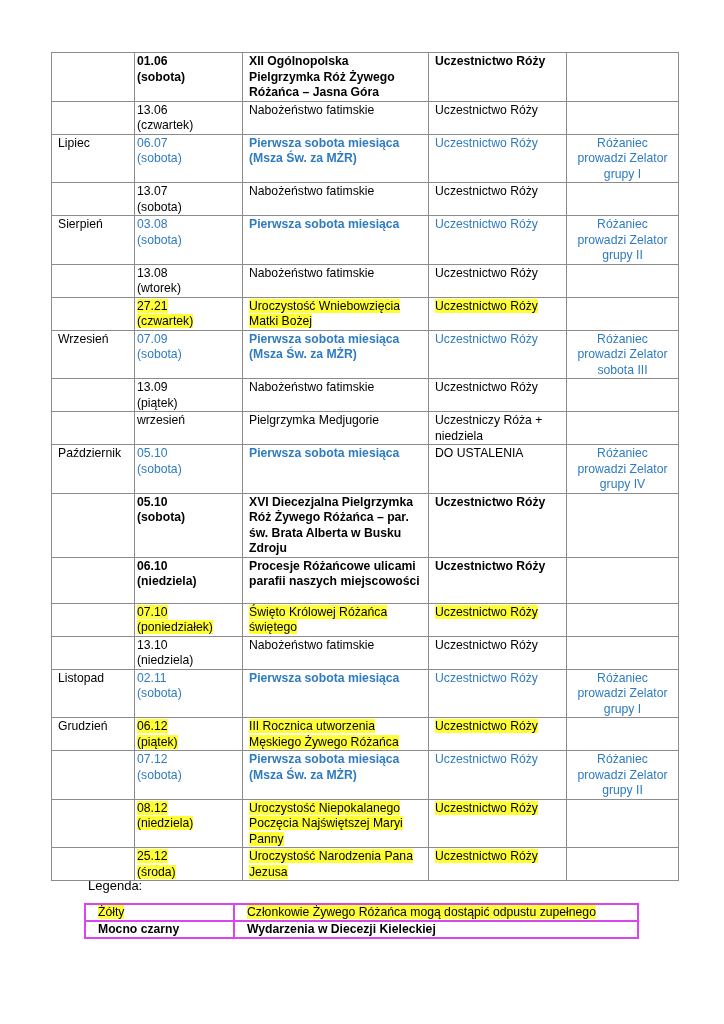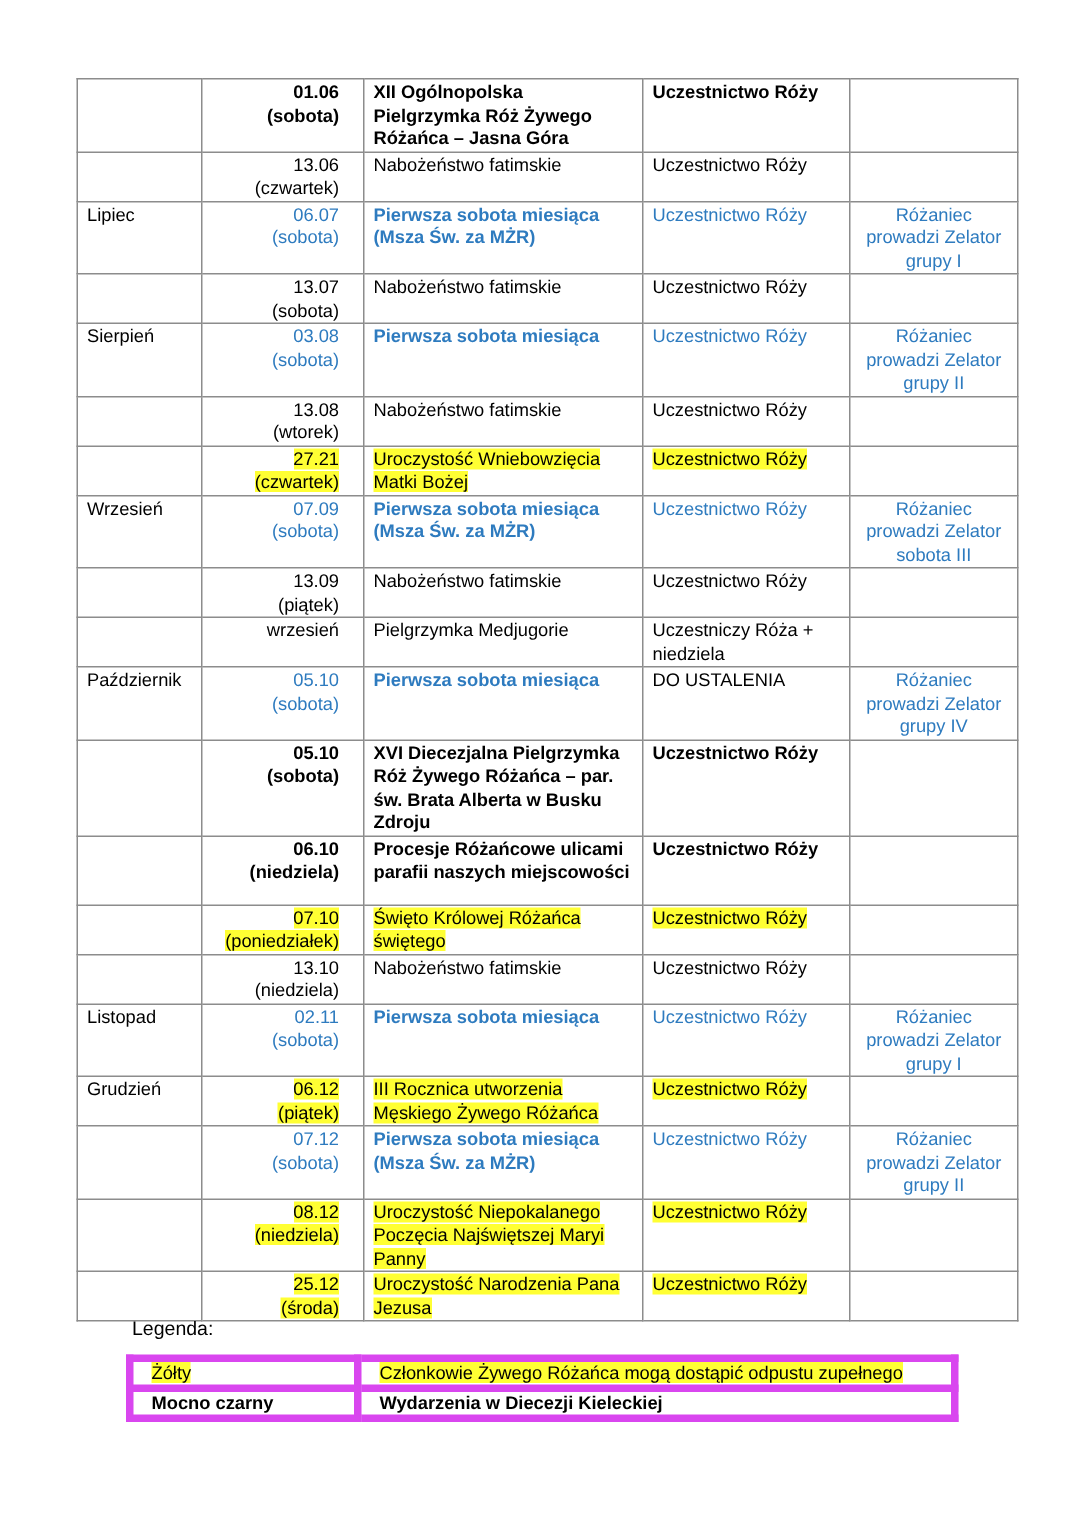--- a/index.html
+++ b/index.html
@@ -2,31 +2,31 @@
 <html><head>
 <meta charset="utf-8">
 <style>
   html, body { margin:0; padding:0; background:#ffffff; }
   body { width:724px; height:1024px; position:relative; overflow:hidden;
          font-family:"Liberation Sans", sans-serif; color:#000; }
   .sched { position:absolute; left:51px; top:52px; border-collapse:collapse;
            table-layout:fixed; width:622px; font-size:12.2px; line-height:15.5px; }
   .sched td { border:1px solid #8c8c8c; vertical-align:top; padding:1px 6px 0 6px; }
   .sched td.c-month { width:70px; }
-  .sched td.c-date { width:89px; text-align:right; padding-left:2px; padding-right:16px; }
+  .sched td.c-date { width:89px; text-align:left; padding-left:2px; padding-right:16px; }
   .sched td.c-event { width:173px; }
   .sched td.c-part { width:125px; }
   .sched td.c-note { width:99px;text-align:center; }
   .blue { color:#2e7bbf; }
   .bold { font-weight:bold; }
   .hl { background:#ffff33; }
   .legend-title { position:absolute; left:88px; top:878px; font-size:13px; }
   .legend { position:absolute; left:84px; top:903px; border-collapse:collapse;
             table-layout:fixed; width:555px; font-size:12.2px; line-height:15px; }
-  .legend td { border:5px solid #d946ef; padding:0 12px; vertical-align:top; }
+  .legend td { border:2px solid #d946ef; padding:0 12px; vertical-align:top; }
   .legend td.l1 { width:123px; }
 </style>
 </head>
 <body>
 
 <table class="sched">
   <tbody id="sched-body">
       <tr style="height: 46px;">
         <td class="c-month"><span></span></td>
         <td class="c-date"><span class="bold">01.06</span><br><span class="bold">(sobota)</span></td>

